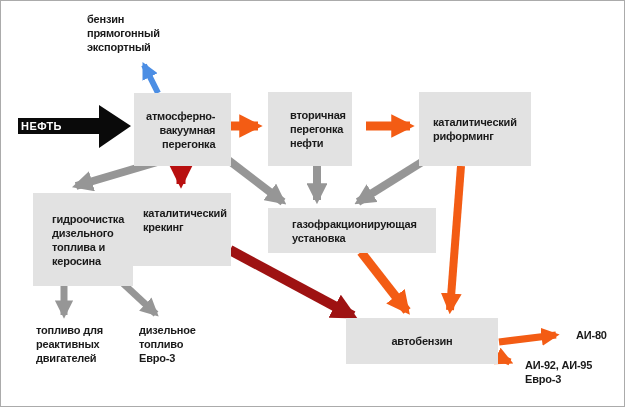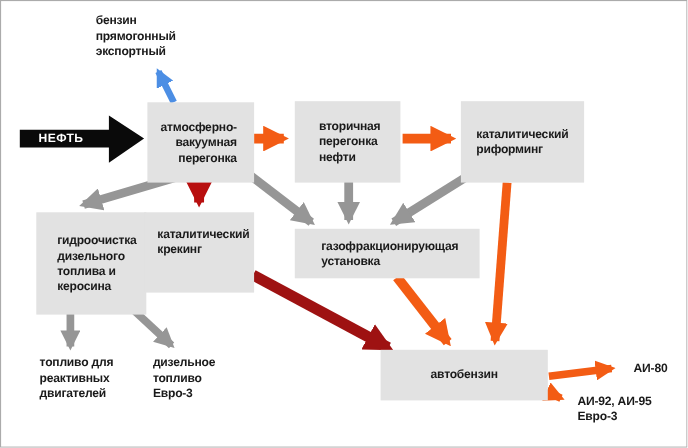--- a/index.html
+++ b/index.html
@@ -30,29 +30,29 @@
     position:absolute;
     color:#1a1a1a;
     font-size:11px;
     font-weight:bold;
     line-height:14px;
     letter-spacing:-0.2px;
     white-space:pre-line;
   }
   
   #node-avd{left:133px;top:92px;width:97px;height:73px;padding-left:12px;text-align:right;}
-  #node-secondary{left:267px;top:91px;width:96px;height:74px;padding-left:22px;}
+  #node-secondary{left:267px;top:91px;width:84px;height:74px;padding-left:22px;}
   #node-reforming{left:418px;top:91px;width:112px;height:74px;padding-left:14px;}
   #node-hydro{left:32px;top:192px;width:100px;height:93px;padding-left:19px;}
   #node-cracking{left:130px;top:192px;width:100px;height:73px;padding-left:12px;align-items:flex-start;padding-top:13px;}
   #node-gfu{left:267px;top:207px;width:168px;height:45px;padding-left:24px;}
   #node-gasoline{left:345px;top:317px;width:152px;height:46px;justify-content:center;text-align:center;padding-left:0;}
   
   #label-straight-run{left:86px;top:11px;}
-  #label-neft{left:34px;top:118px;width:81px;text-align:left;color:#ffffff;letter-spacing:0.4px;}
+  #label-neft{left:0;top:118px;width:81px;text-align:center;color:#ffffff;letter-spacing:0.4px;}
   #label-jet-fuel{left:35px;top:322px;}
   #label-diesel{left:138px;top:322px;}
   #label-ai80{left:575px;top:327px;}
   #label-ai92{left:524px;top:357px;}
 </style>
 </head>
 <body>
 
 <div id="canvas">
 

